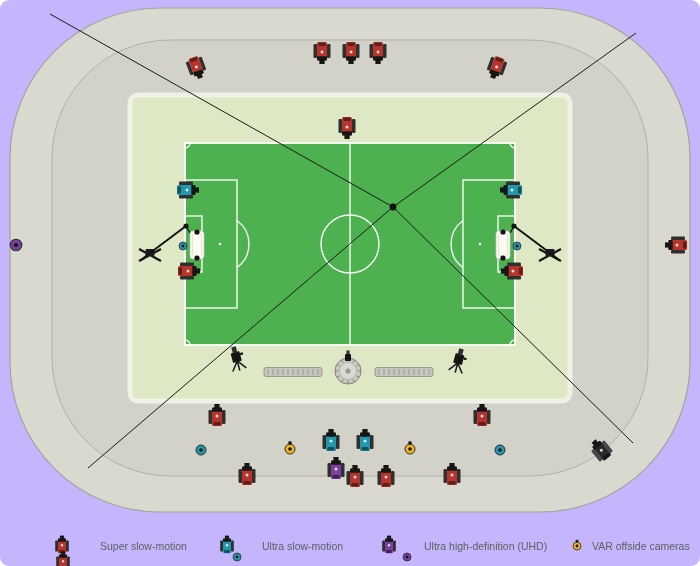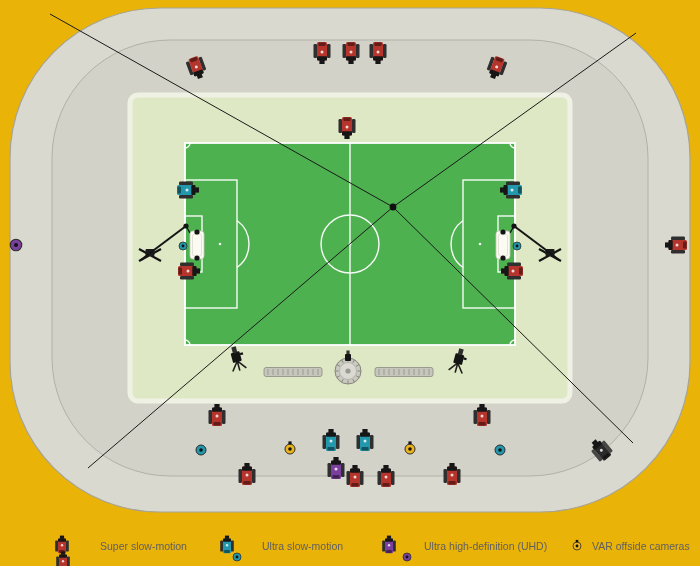--- a/index.html
+++ b/index.html
@@ -1,17 +1,17 @@
 <!DOCTYPE html>
 <html><head>
 <meta charset="utf-8">
 <style>
   body{margin:0;background:#fff;}
-  .page{position:relative;width:700px;height:566px;background:#eab308;overflow:hidden;
-        font-family:"Liberation Sans",sans-serif;}
+  .page{position:relative;width:700px;height:566px;background:#c4b5fd;overflow:hidden;
+        font-family:"Liberation Sans",sans-serif;border-radius:9px;}
   #stadium{position:absolute;left:0;top:0;}
   #legend{position:absolute;left:0;top:520px;}
 </style>
 </head>
 <body>
 
 <div class="page">
 
   <svg id="stadium" width="700" height="520" viewBox="0 0 700 520">
     <rect x="10" y="8" width="680" height="504" rx="150" ry="150" stroke="#a5a49a" stroke-width="1.2" fill="#dad9d0"></rect>

